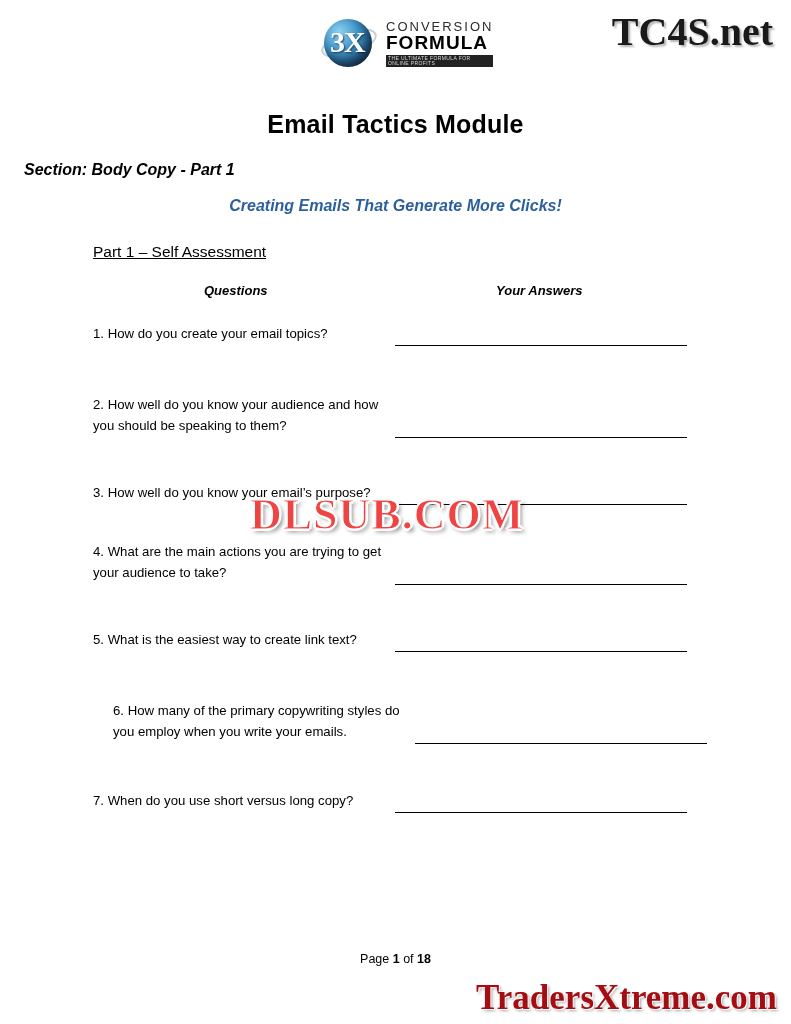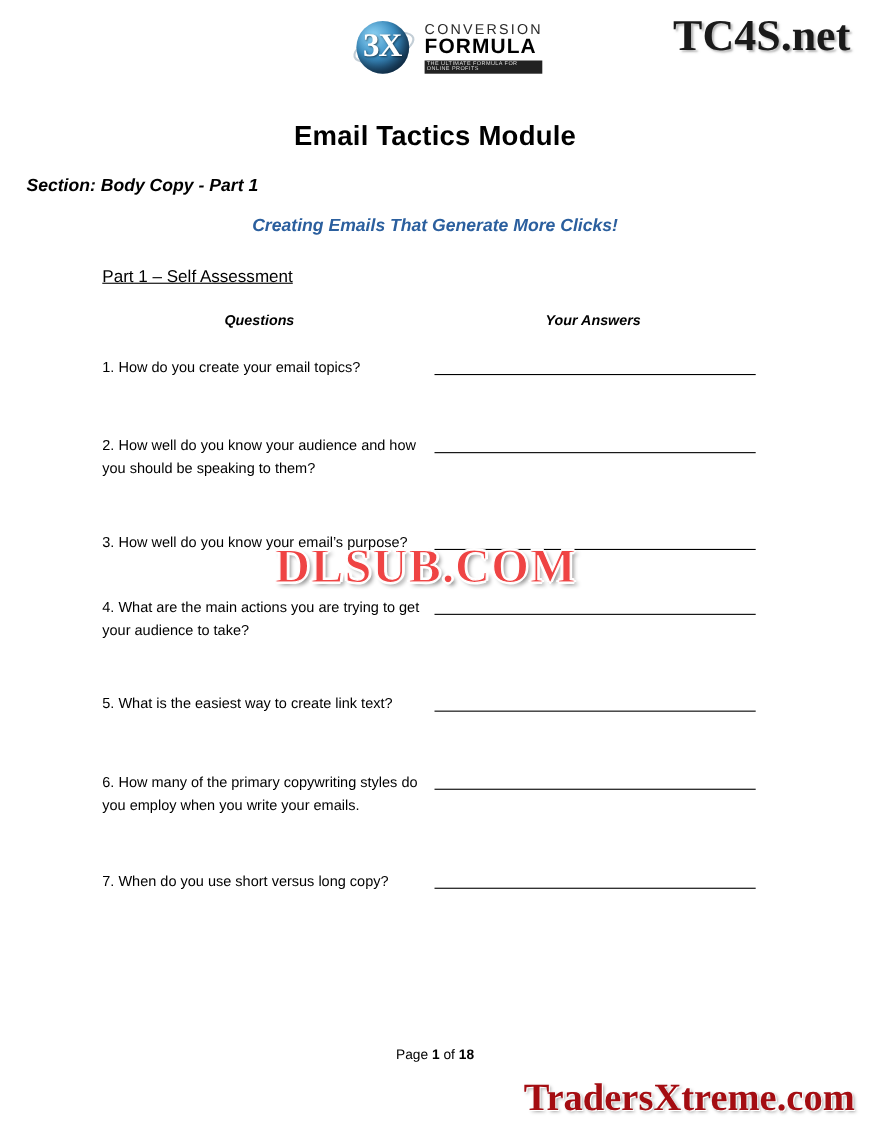--- a/index.html
+++ b/index.html
@@ -162,21 +162,21 @@
   }
 
   
   .qa-list {
     position: relative;
     margin-top: 14px;
   }
   .qa-row {
     position: relative;
     display: flex;
-    align-items: flex-start;
+    align-items: flex-end;
   }
   .qa-question {
     width: 300px;
     margin-left: 93px;
     font-size: 13.2px;
     line-height: 21px;
     padding-bottom: 2px;
   }
   .qa-answer {
     position: relative;
@@ -299,21 +299,21 @@
       </div>
     </div>
 
     <div class="qa-row" style="margin-top:44px;">
       <div class="qa-question">5. What is the easiest way to create link text?</div>
       <div class="qa-answer">
         <div class="rule"></div>
       </div>
     </div>
 
-    <div class="qa-row" style="margin-top:48px;">
+    <div class="qa-row" style="margin-top:48px;padding-left:20px;">
       <div class="qa-question">6. How many of the primary copywriting styles do you employ when you write your emails.</div>
       <div class="qa-answer">
         <div class="rule"></div>
       </div>
     </div>
 
     <div class="qa-row" style="margin-top:46px;">
       <div class="qa-question">7. When do you use short versus long copy?</div>
       <div class="qa-answer">
         <div class="rule"></div>

